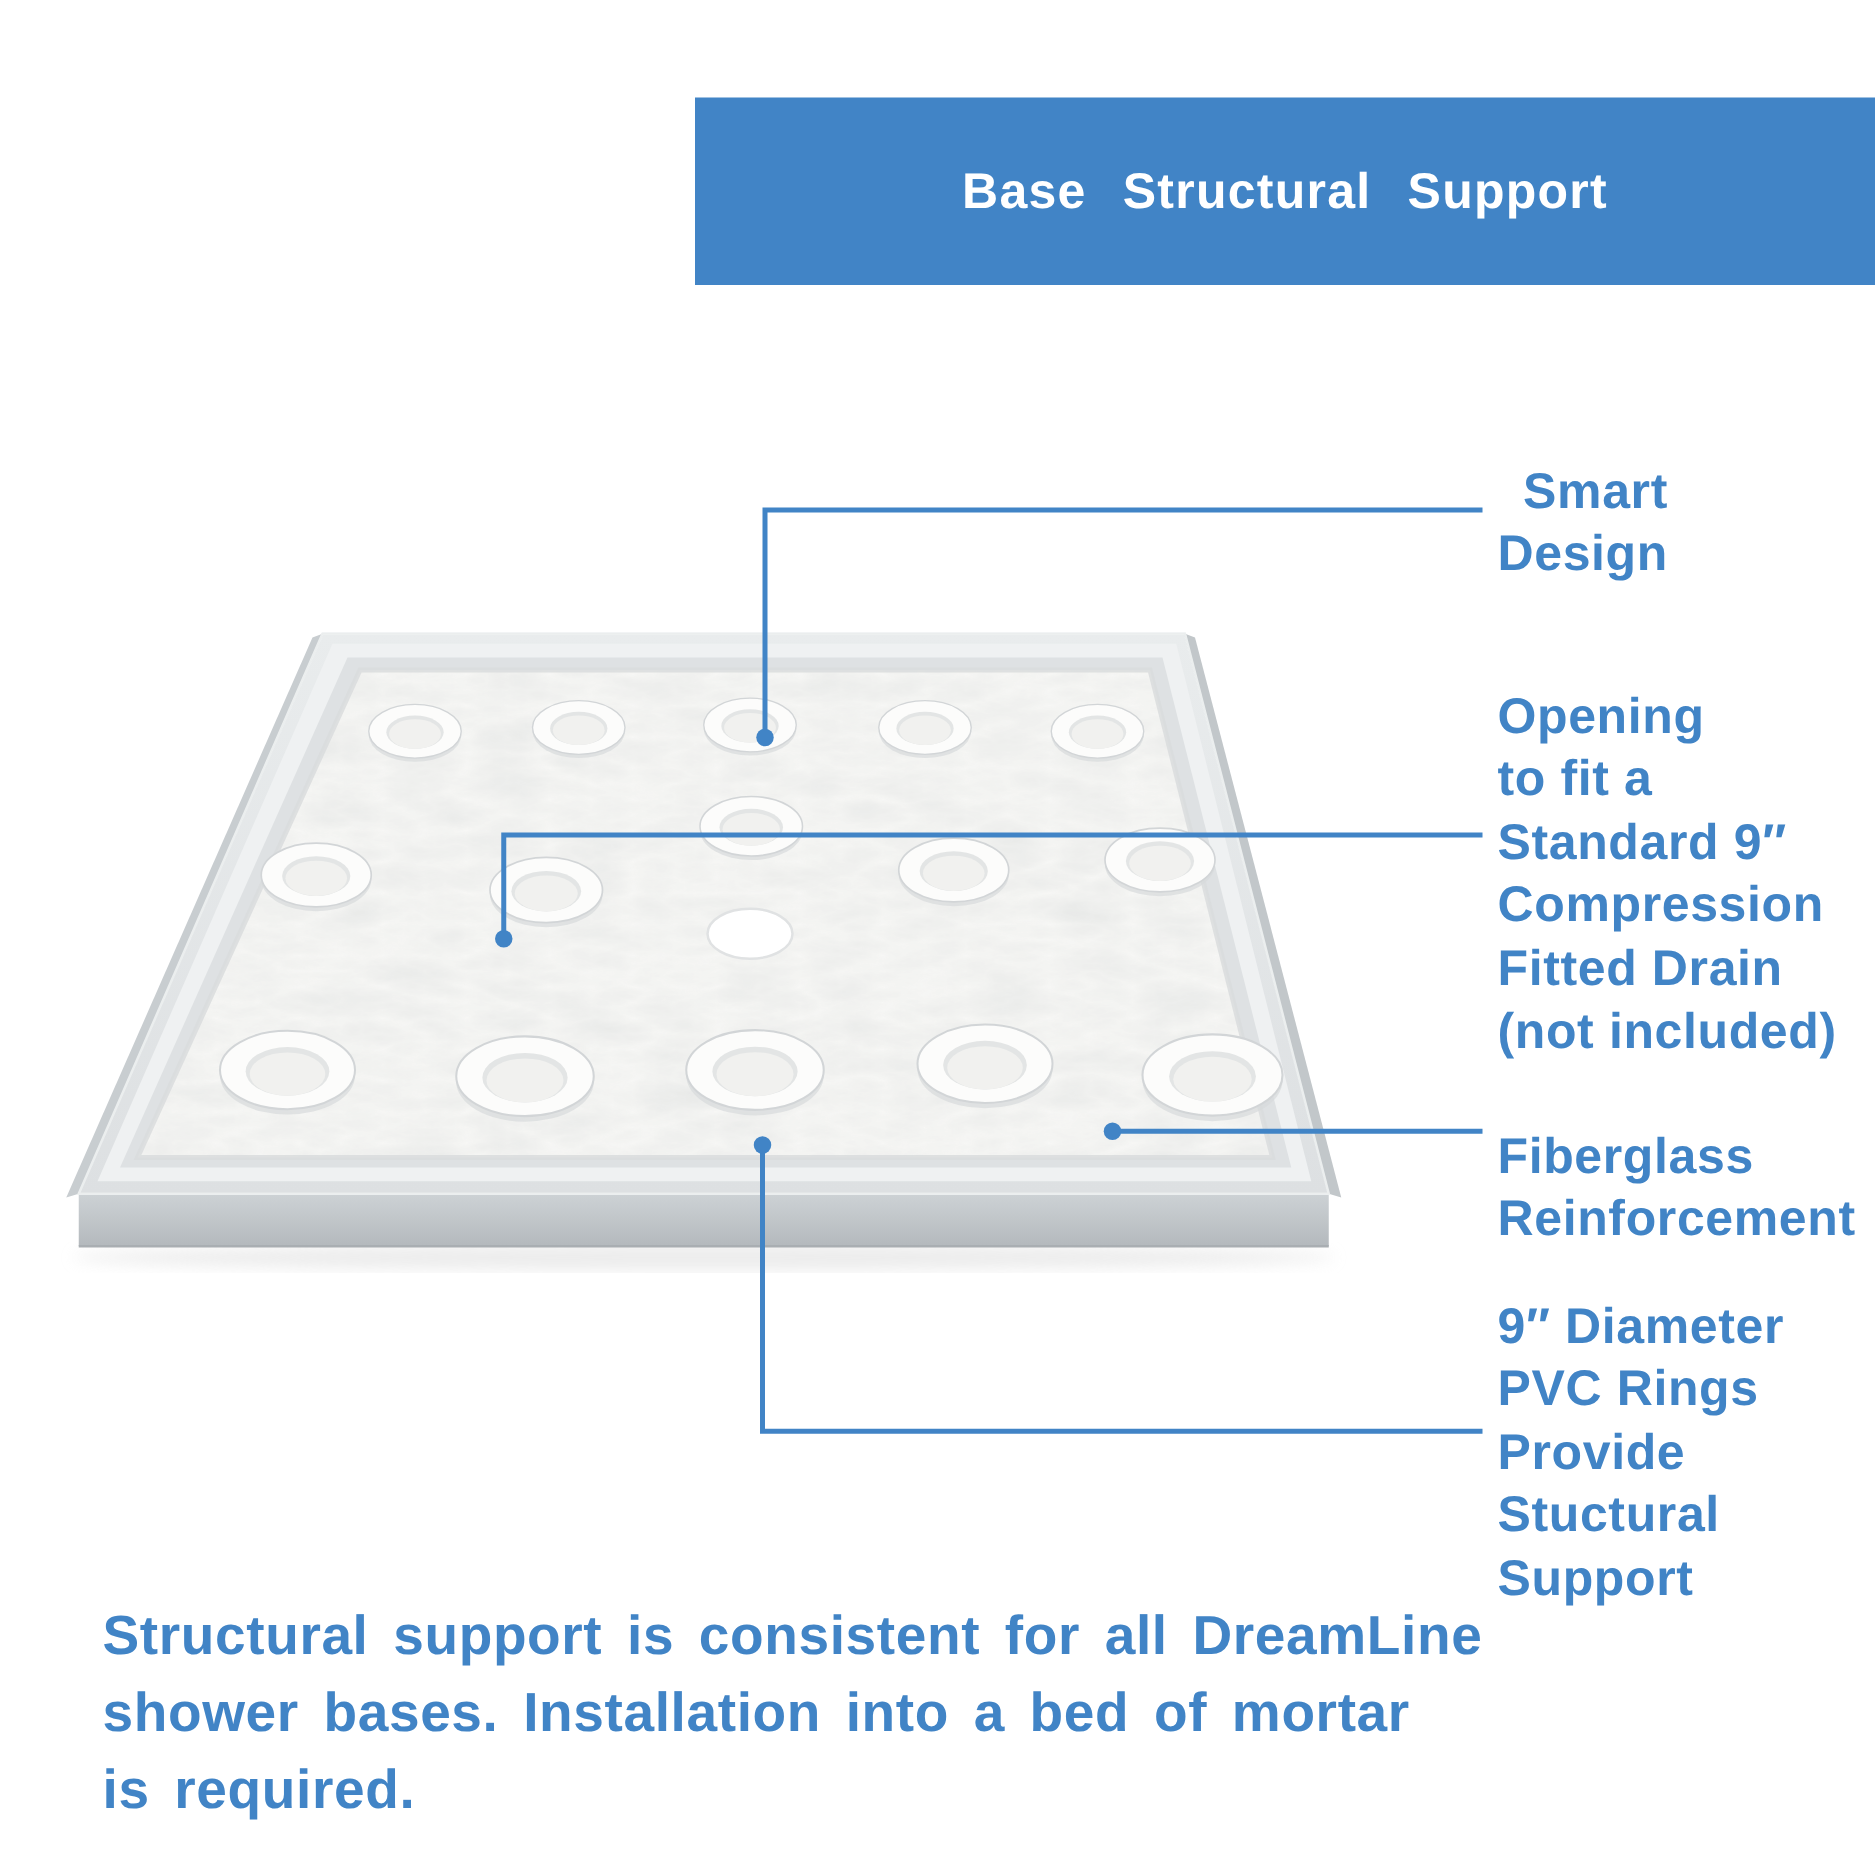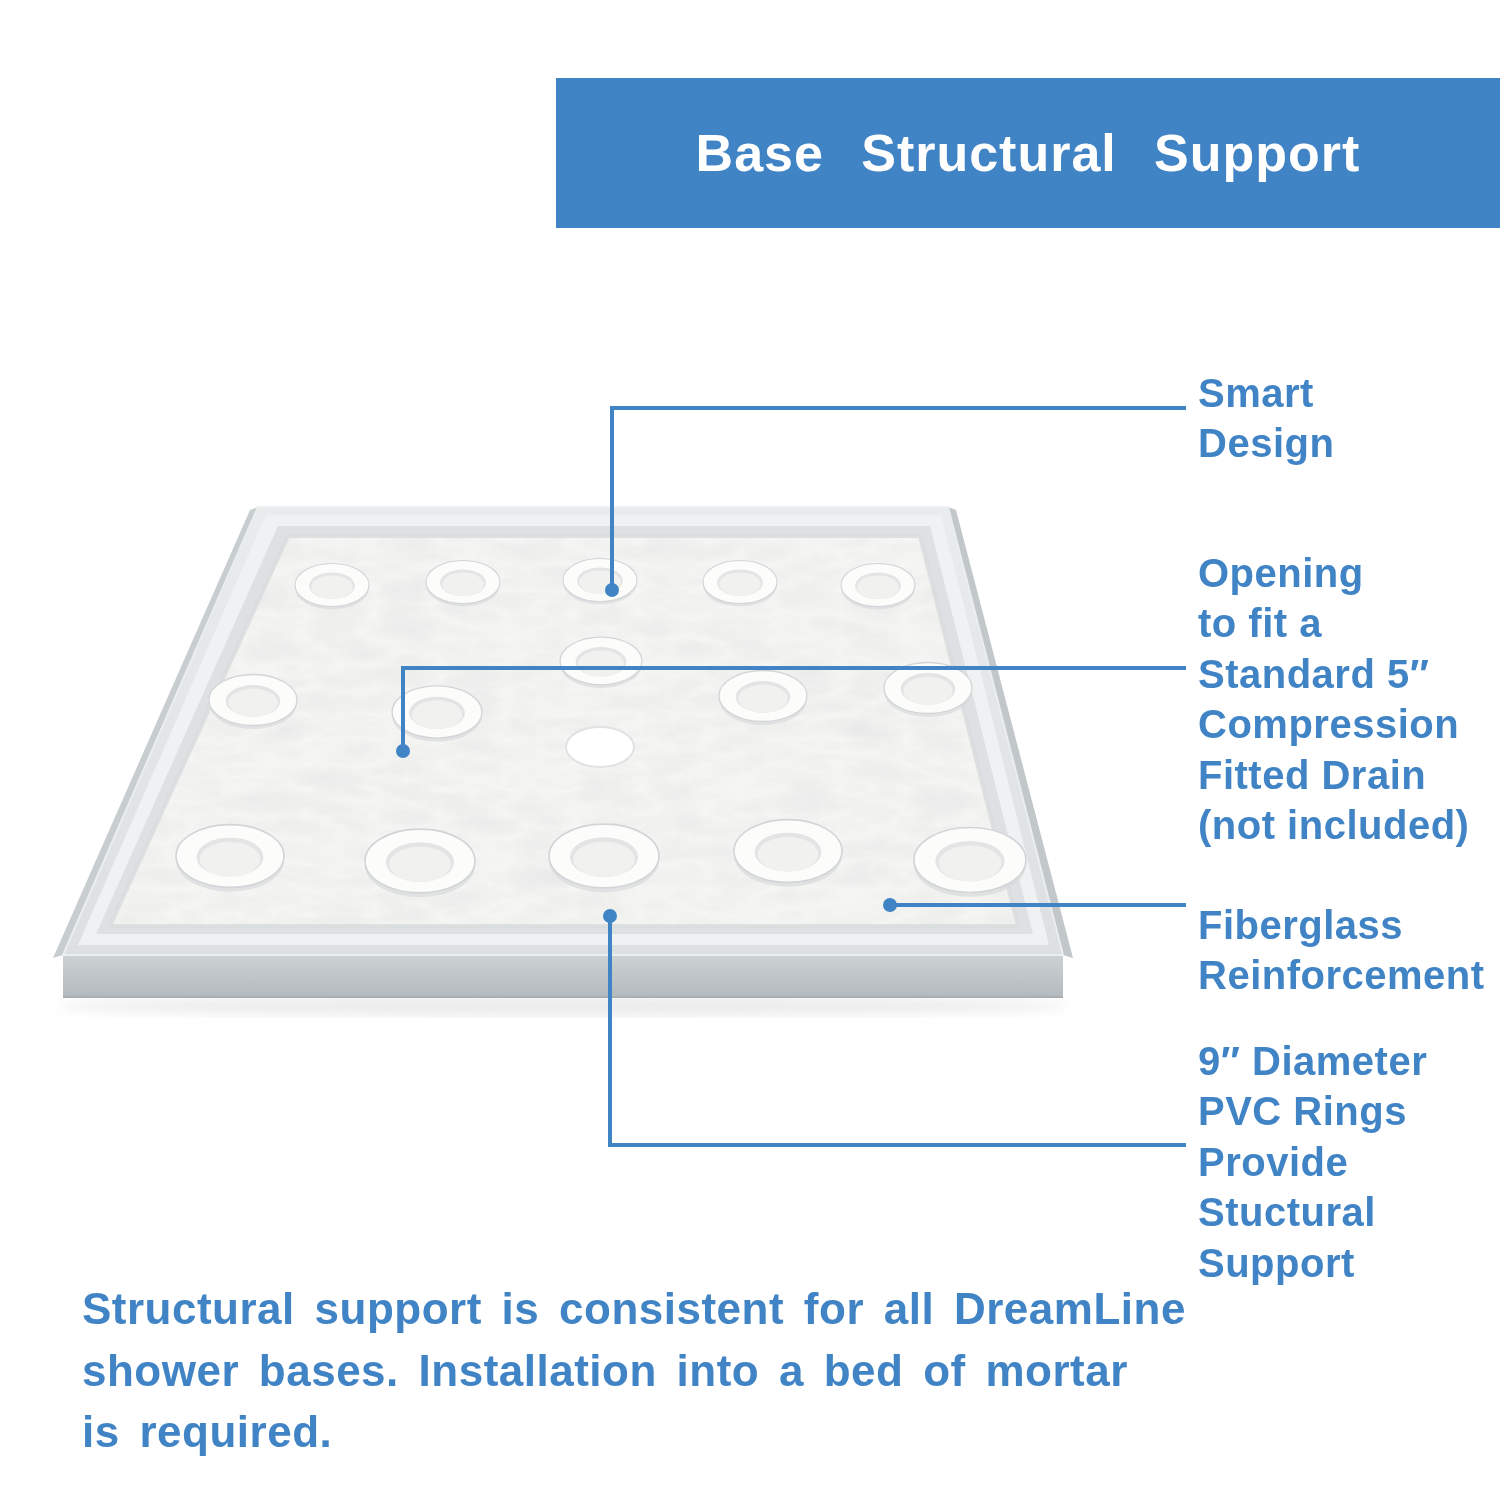--- a/index.html
+++ b/index.html
@@ -17,21 +17,21 @@
   .banner {
     position: absolute;
     left: 556px; top: 78px;
     width: 944px; height: 150px;
     background: var(--accent);
     display: flex; align-items: center; justify-content: center;
   }
   .banner h1 {
     margin: 0;
     color: #ffffff;
-    font-size: 52px;
+    font-size: 40px;
     font-weight: bold;
     letter-spacing: 1px;
     word-spacing: 0.42em;
   }
 
   .base-art {
     position: absolute;
     left: 40px; top: 490px;
     width: 1040px; height: 550px;
   }
@@ -158,26 +158,26 @@
     <polyline class="cline" points="1186,668 403,668 403,748"></polyline>
     <circle class="cdot" cx="403" cy="751" r="7"></circle>
 
     <line class="cline" x1="1186" y1="905" x2="893" y2="905"></line>
     <circle class="cdot" cx="890" cy="905" r="7"></circle>
 
     <polyline class="cline" points="1186,1145 610,1145 610,920"></polyline>
     <circle class="cdot" cx="610" cy="916" r="7"></circle>
   </svg>
 
-  <div class="callout" style="left:1198px; top:368px;">Smart
+  <div class="callout" style="left:1198px; top:368px;text-align:right;">Smart
 Design</div>
 
   <div class="callout" style="left:1198px; top:548px;">Opening
 to fit a
-Standard 5″
+Standard 9″
 Compression
 Fitted Drain
 (not included)</div>
 
   <div class="callout" style="left:1198px; top:900px;">Fiberglass
 Reinforcement</div>
 
   <div class="callout" style="left:1198px; top:1036px;">9″ Diameter
 PVC Rings
 Provide

